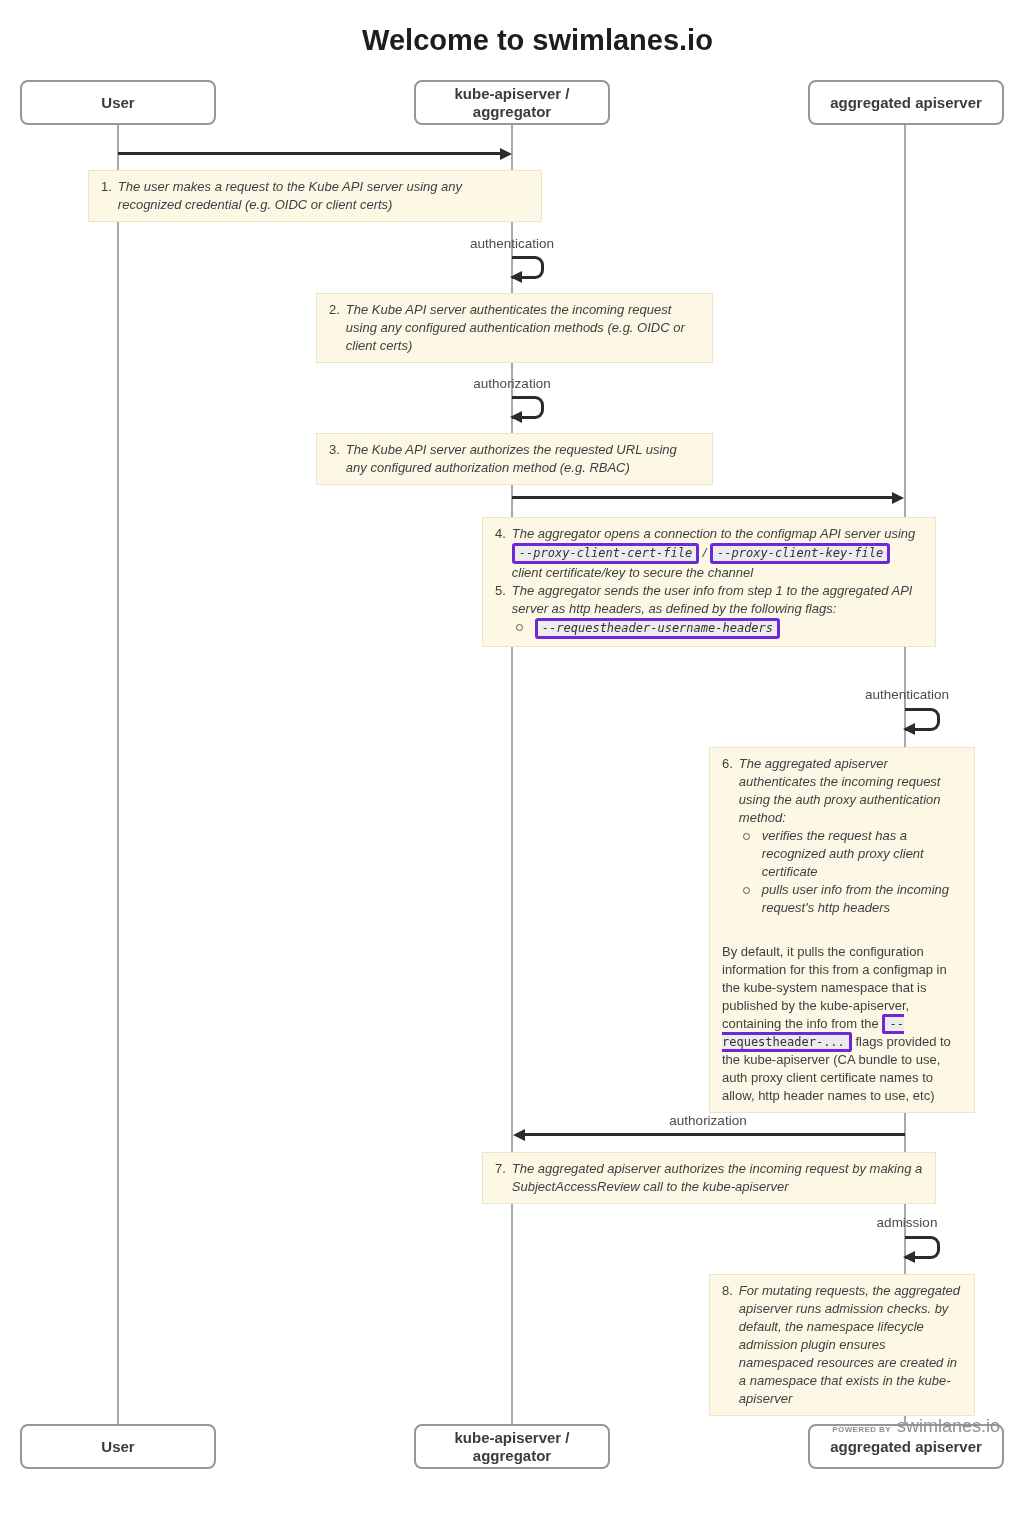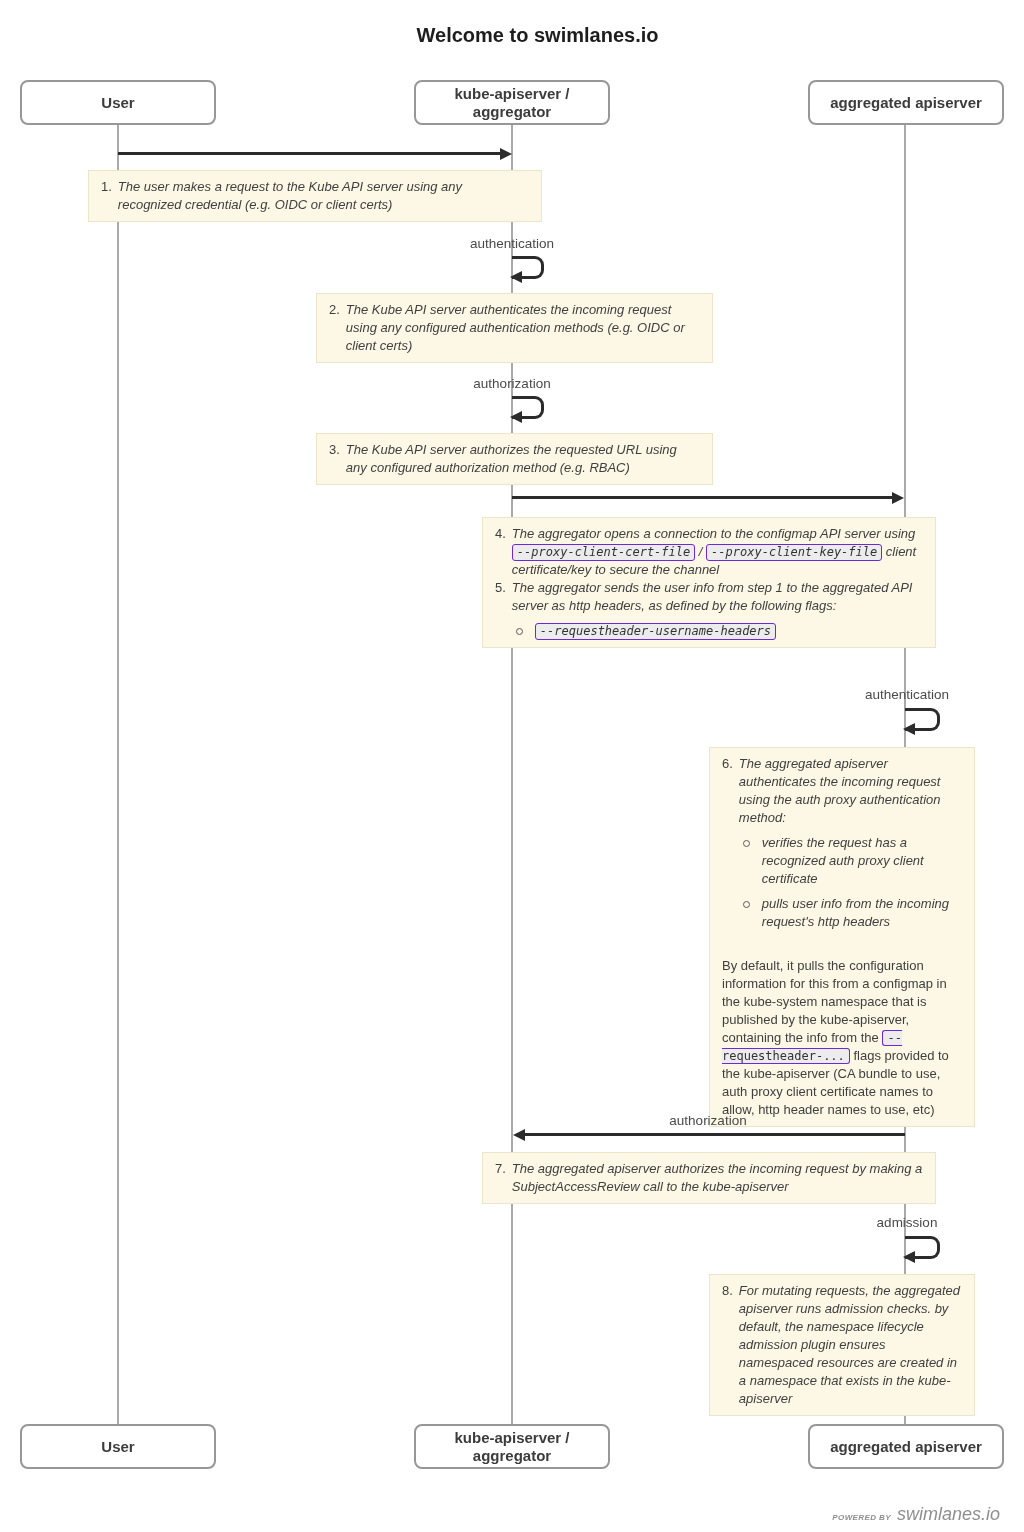--- a/index.html
+++ b/index.html
@@ -1,20 +1,20 @@
 <!DOCTYPE html>
 <html><head>
 <meta charset="utf-8">
 <style>
   html,body{margin:0;padding:0;background:#ffffff;}
   #canvas{position:relative;width:1024px;height:1532px;background:#ffffff;overflow:hidden;
           font-family:"Liberation Sans","DejaVu Sans",sans-serif;}
 
   #title{position:absolute;left:4px;right:0;top:24px;text-align:center;
-         font-size:20px;font-weight:bold;color:#1d1d1d;margin-left:47px;}
+         font-size:29px;font-weight:bold;color:#1d1d1d;margin-left:47px;}
 
   .lifeline{position:absolute;top:125px;height:1299px;width:2px;background:#a9a9a9;}
   #ll-user{left:117px}#ll-kube{left:511px}#ll-agg{left:904px}
 
   .actor{position:absolute;width:196px;height:45px;box-sizing:border-box;
          border:2px solid #979797;border-radius:8px;background:#fff;
          display:flex;flex-direction:column;align-items:center;justify-content:center;
          font-weight:bold;font-size:15px;line-height:18px;color:#3c3c3c;text-align:center;}
   #actor-user-top{left:20px;top:80px}#actor-kube-top{left:414px;top:80px}#actor-agg-top{left:808px;top:80px}
   #actor-user-bot{left:20px;top:1424px}#actor-kube-bot{left:414px;top:1424px}#actor-agg-bot{left:808px;top:1424px}
@@ -47,30 +47,30 @@
   #note-2{left:316px;top:293px;width:397px;}
   #note-3{left:316px;top:433px;width:397px;}
   #note-45{left:482px;top:517px;width:454px;}
   #note-6{left:709px;top:747px;width:266px;}
   #note-7{left:482px;top:1152px;width:454px;}
   #note-8{left:709px;top:1274px;width:266px;}
 
   .note-item{display:flex;}
   .note-num{flex:none;margin-right:6px;}
   .note-body{flex:1;min-width:0;font-style:italic;}
-  .bullet{display:flex;margin-left:4px;margin-top:7px;}
+  .bullet{display:flex;margin-left:4px;}
   .bullet-dot{flex:none;width:5px;height:5px;border:1.5px solid #5a5a5a;border-radius:50%;margin:6px 12px 0 0;}
   .bullet-body{flex:1;min-width:0;}
   .note-para{margin-top:26px;}
   .code{font-family:"DejaVu Sans Mono","Liberation Mono",monospace;font-size:12px;
-        background:#ececec;border:1px solid #6d28d9;border-radius:3px;padding:0 4px;
+        background:#ececec;border:3px solid #6d28d9;border-radius:3px;padding:0 4px;
         line-height:15px;white-space:nowrap;display:inline-block;color:#333;}
   .code.wrap{white-space:normal;display:inline;}
 
-  #footer{position:absolute;top:1504px;right:24px;display:flex;align-items:baseline;gap:6px;color:#8f8f8f;font-style:italic;}
+  #footer{position:absolute;top:1416px;right:24px;display:flex;align-items:baseline;gap:6px;color:#8f8f8f;}
   #powered-by{font-size:8px;font-weight:bold;letter-spacing:0.4px;}
   #brand{font-size:18px;}
 </style>
 </head>
 <body>
 
 <div id="canvas">
 
   <div id="title">Welcome to swimlanes.io</div>
 

